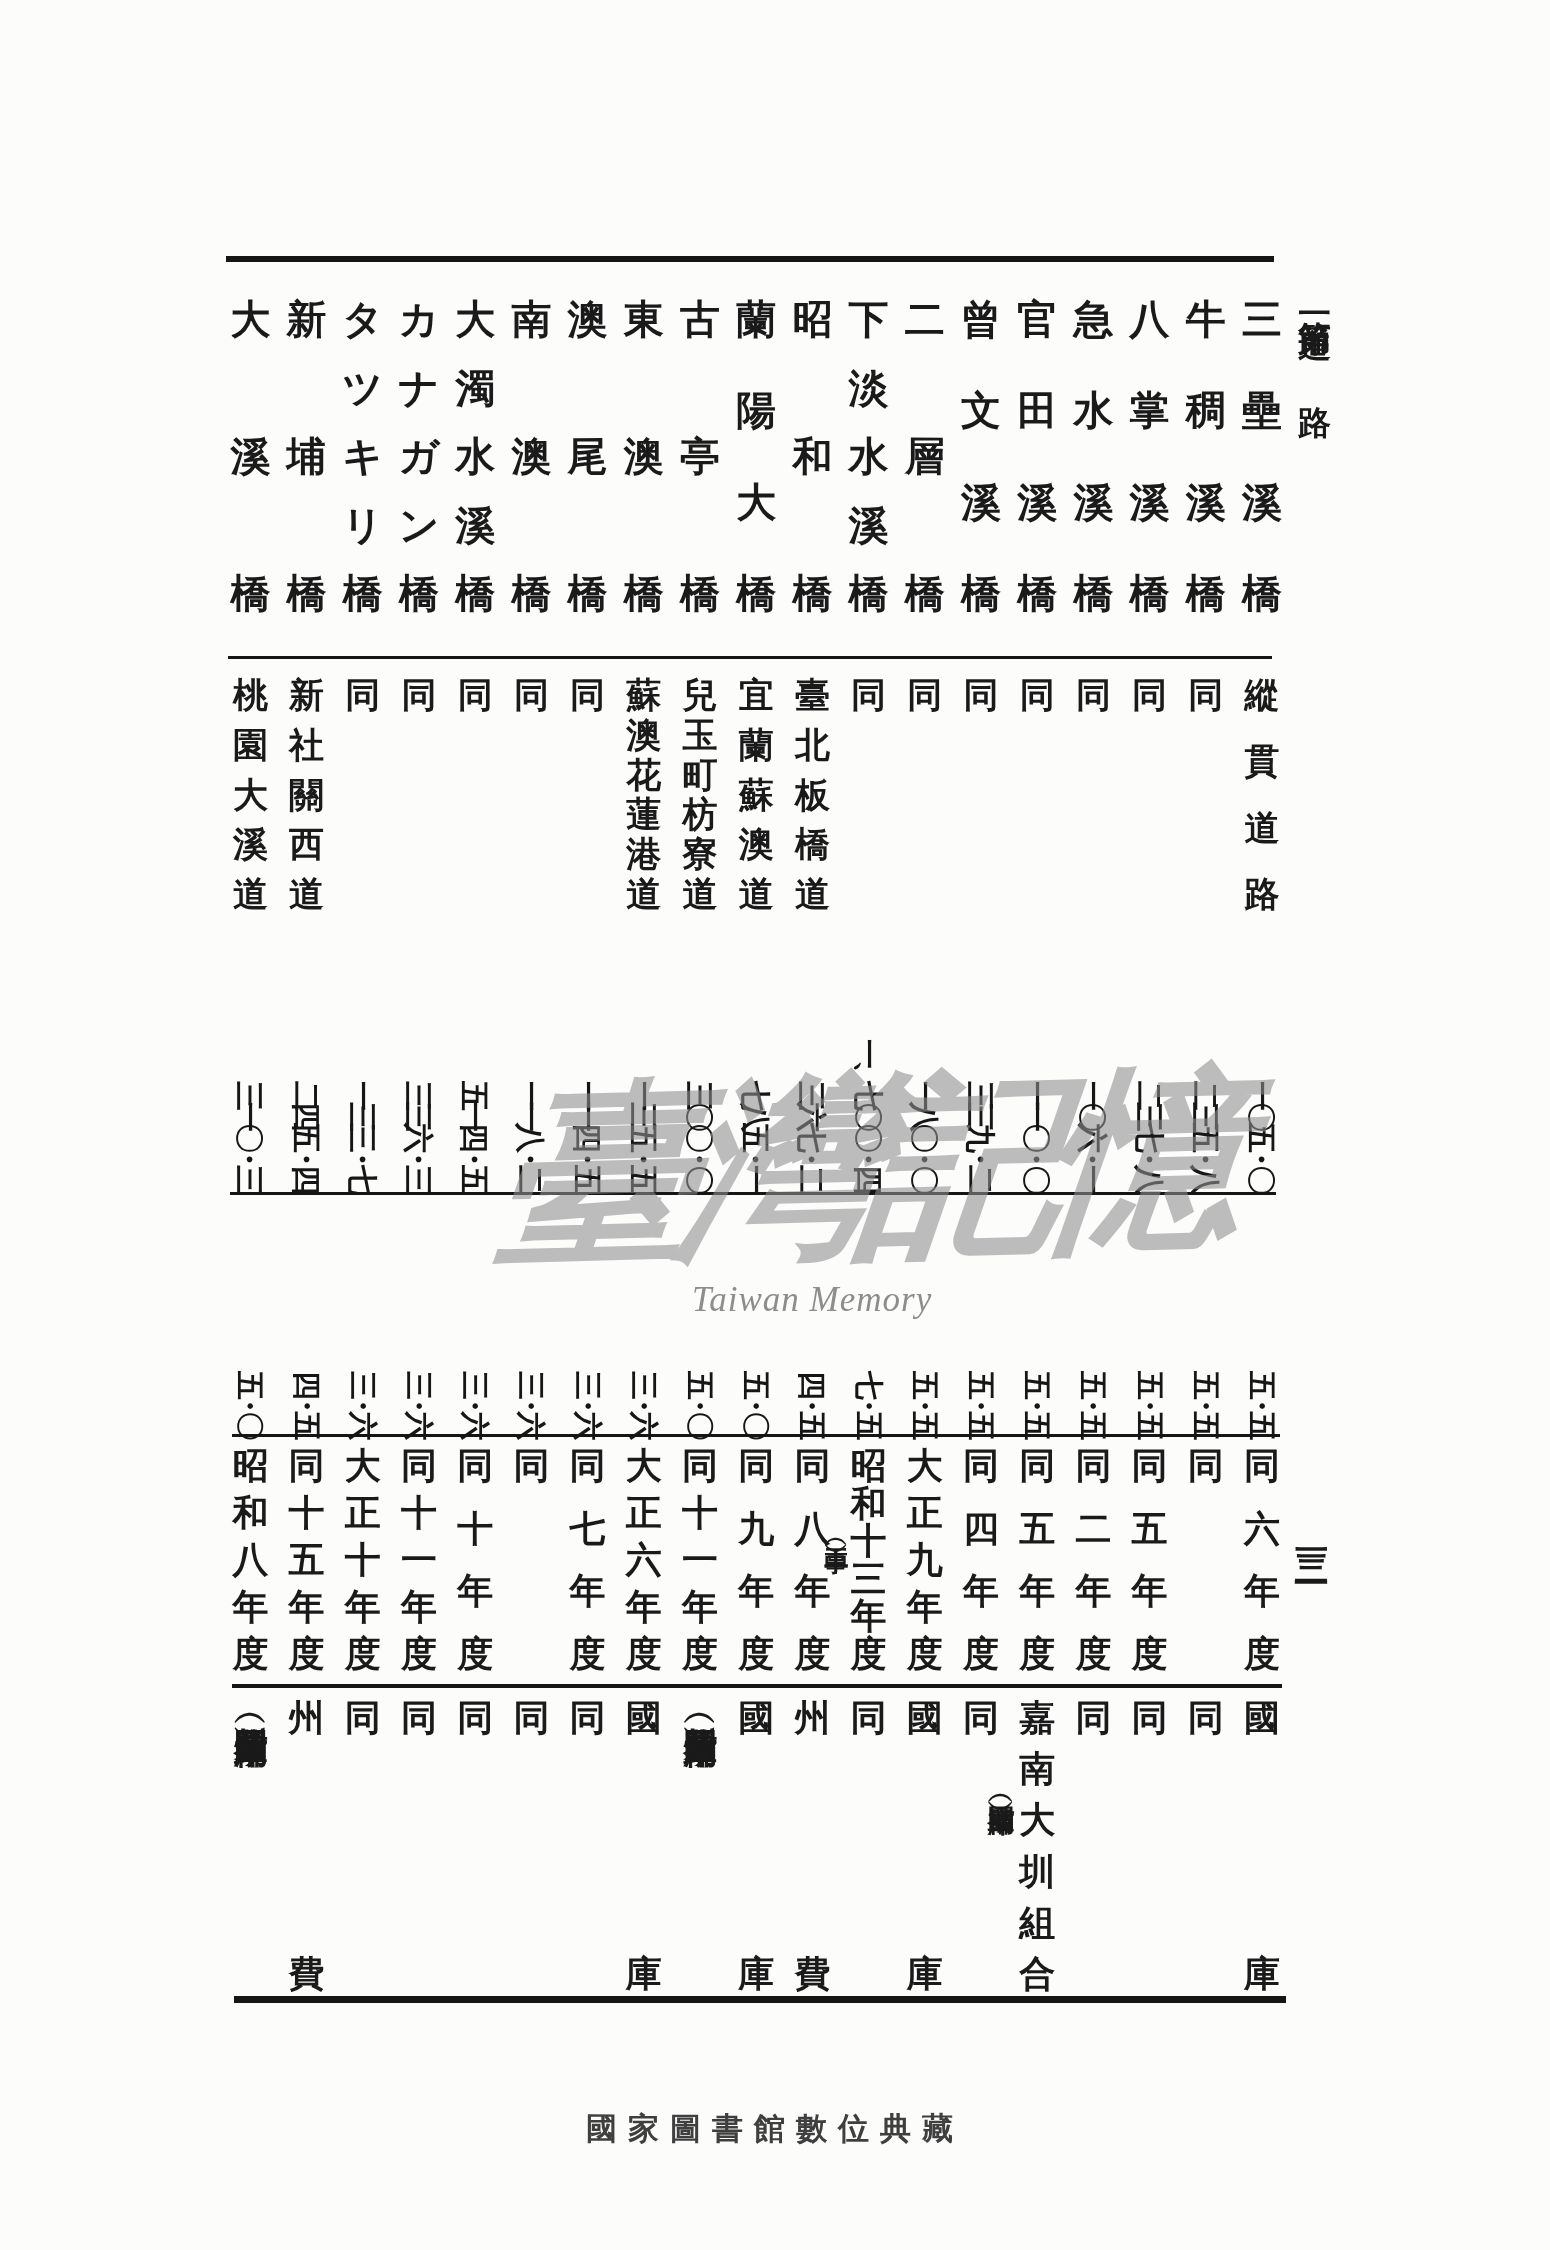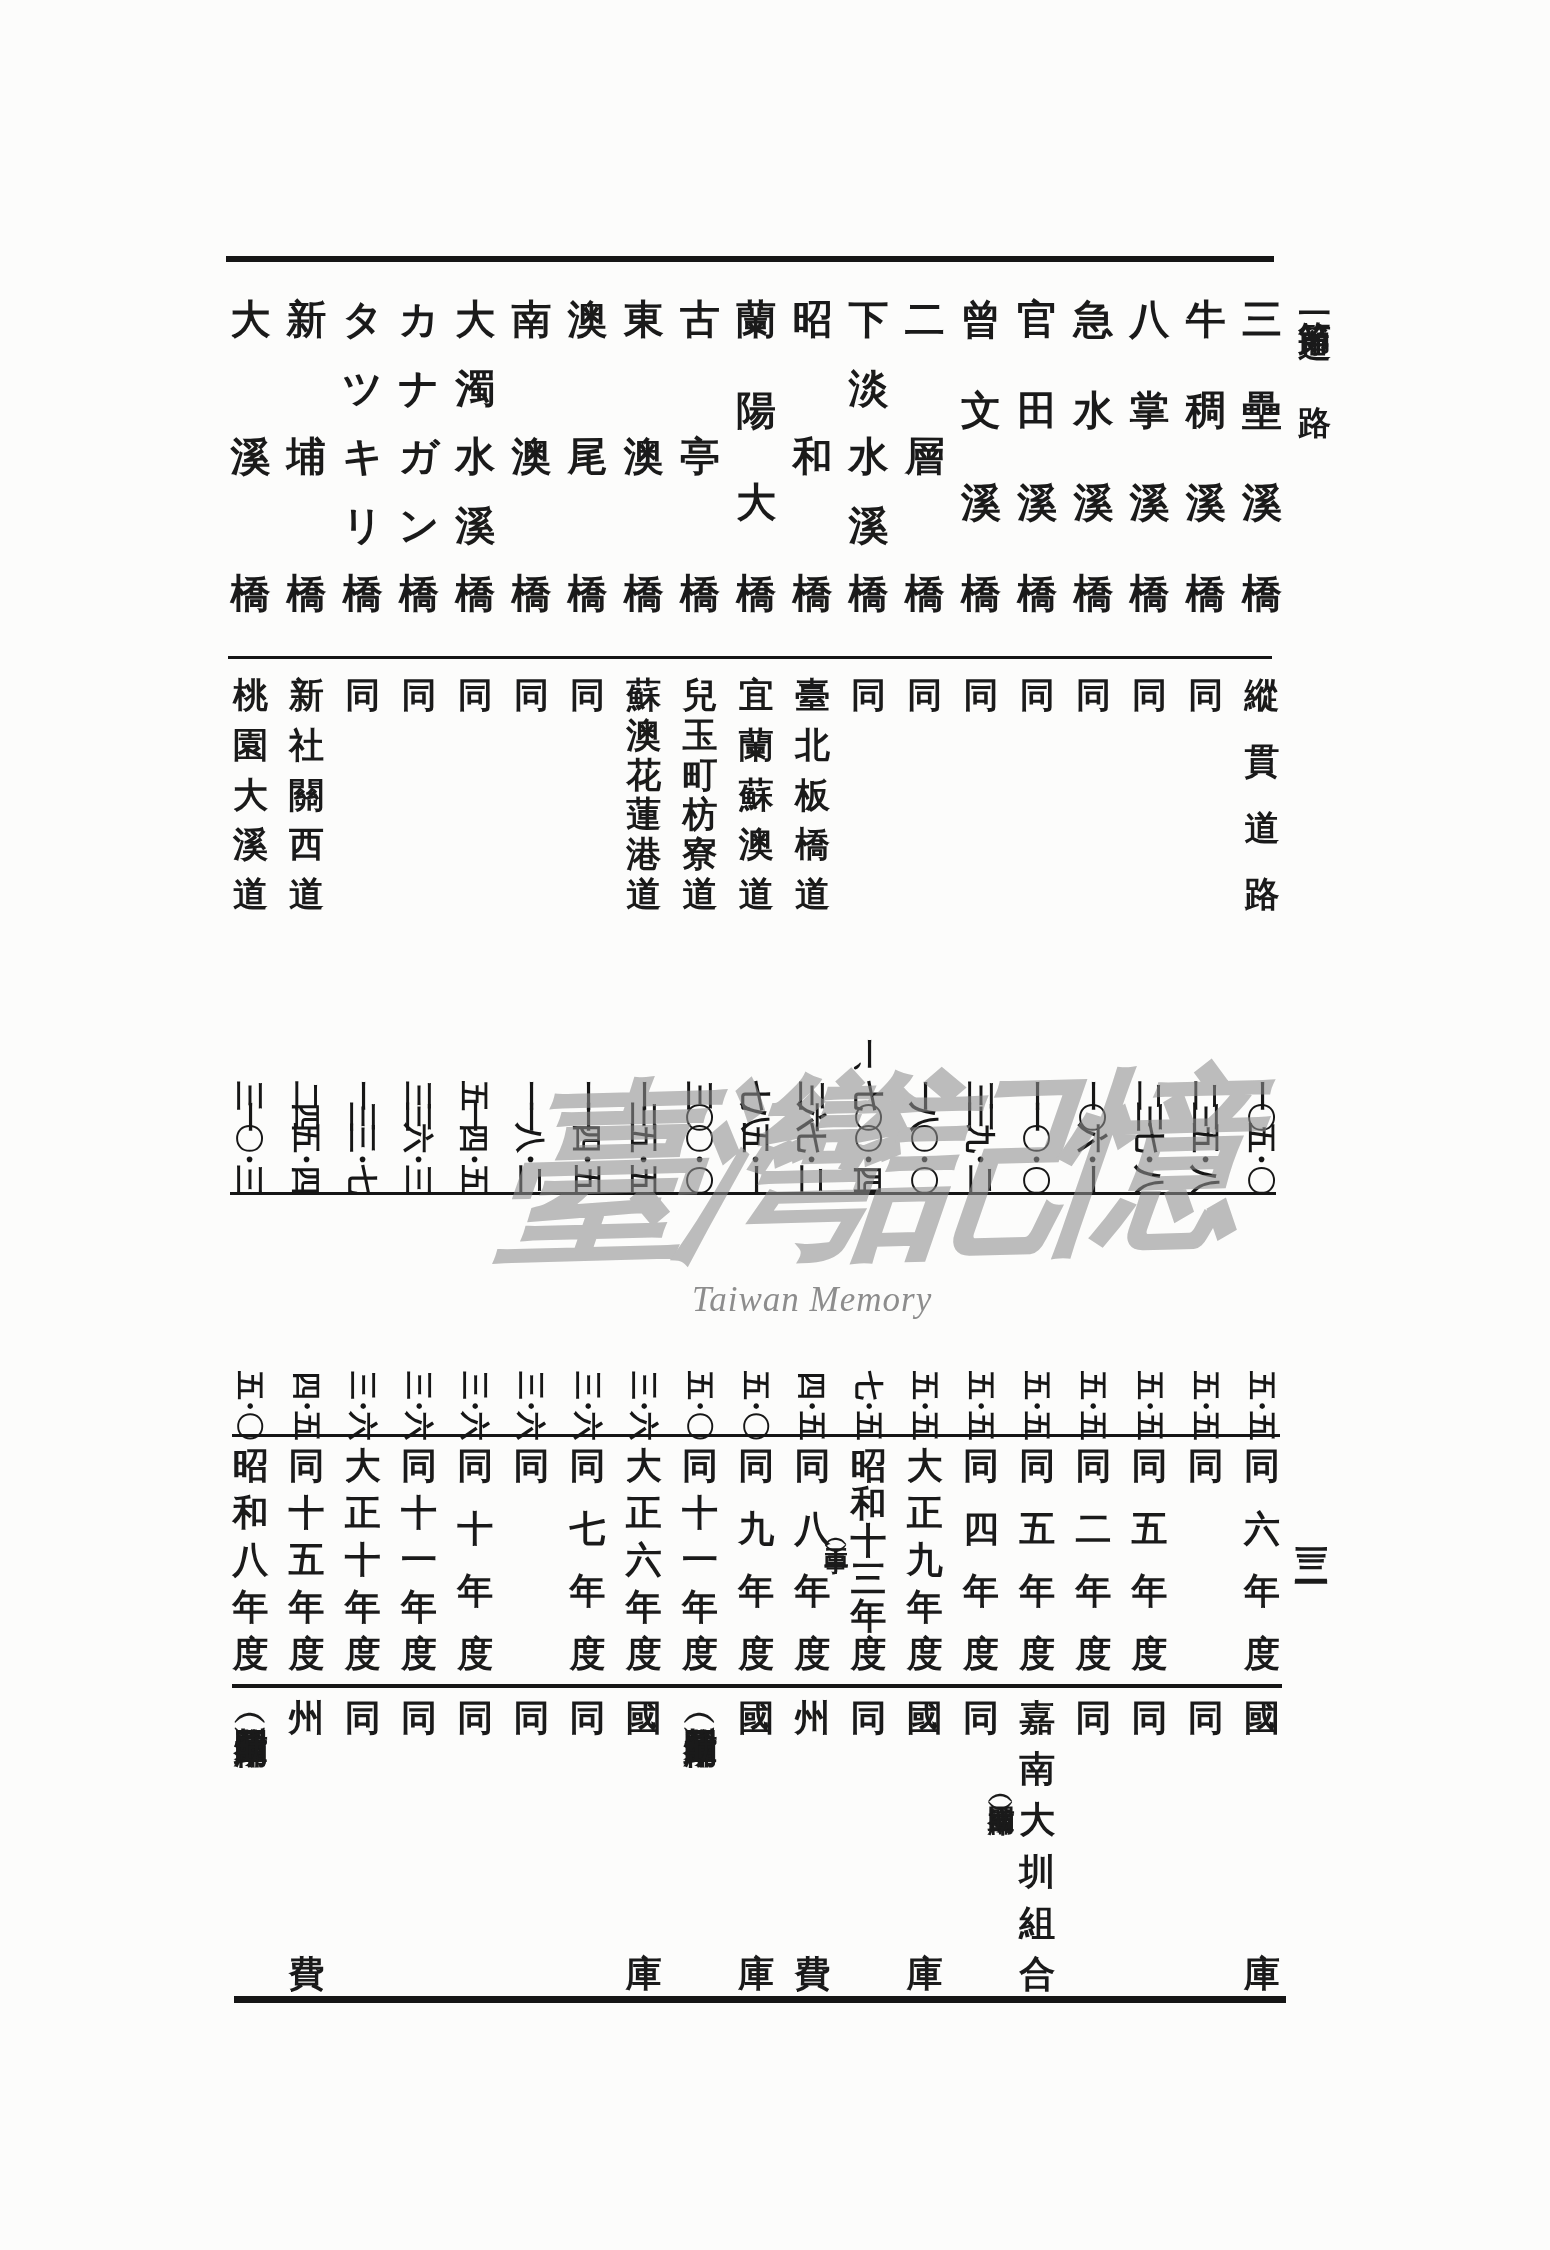--- a/index.html
+++ b/index.html
@@ -510,14 +510,15 @@
         <span>度</span>
       </div>
       <div class="cell fund top" style="left: 224.4px;">
         <div class="vtext">州費（國庫補助）</div>
       </div>
     </div>
 
   <div id="wm-cjk">臺灣記憶</div>
   <div id="wm-en">Taiwan Memory</div>
 
+  <div id="footer">國家圖書館數位典藏</div>
 
 </div>
 
 </body></html>

